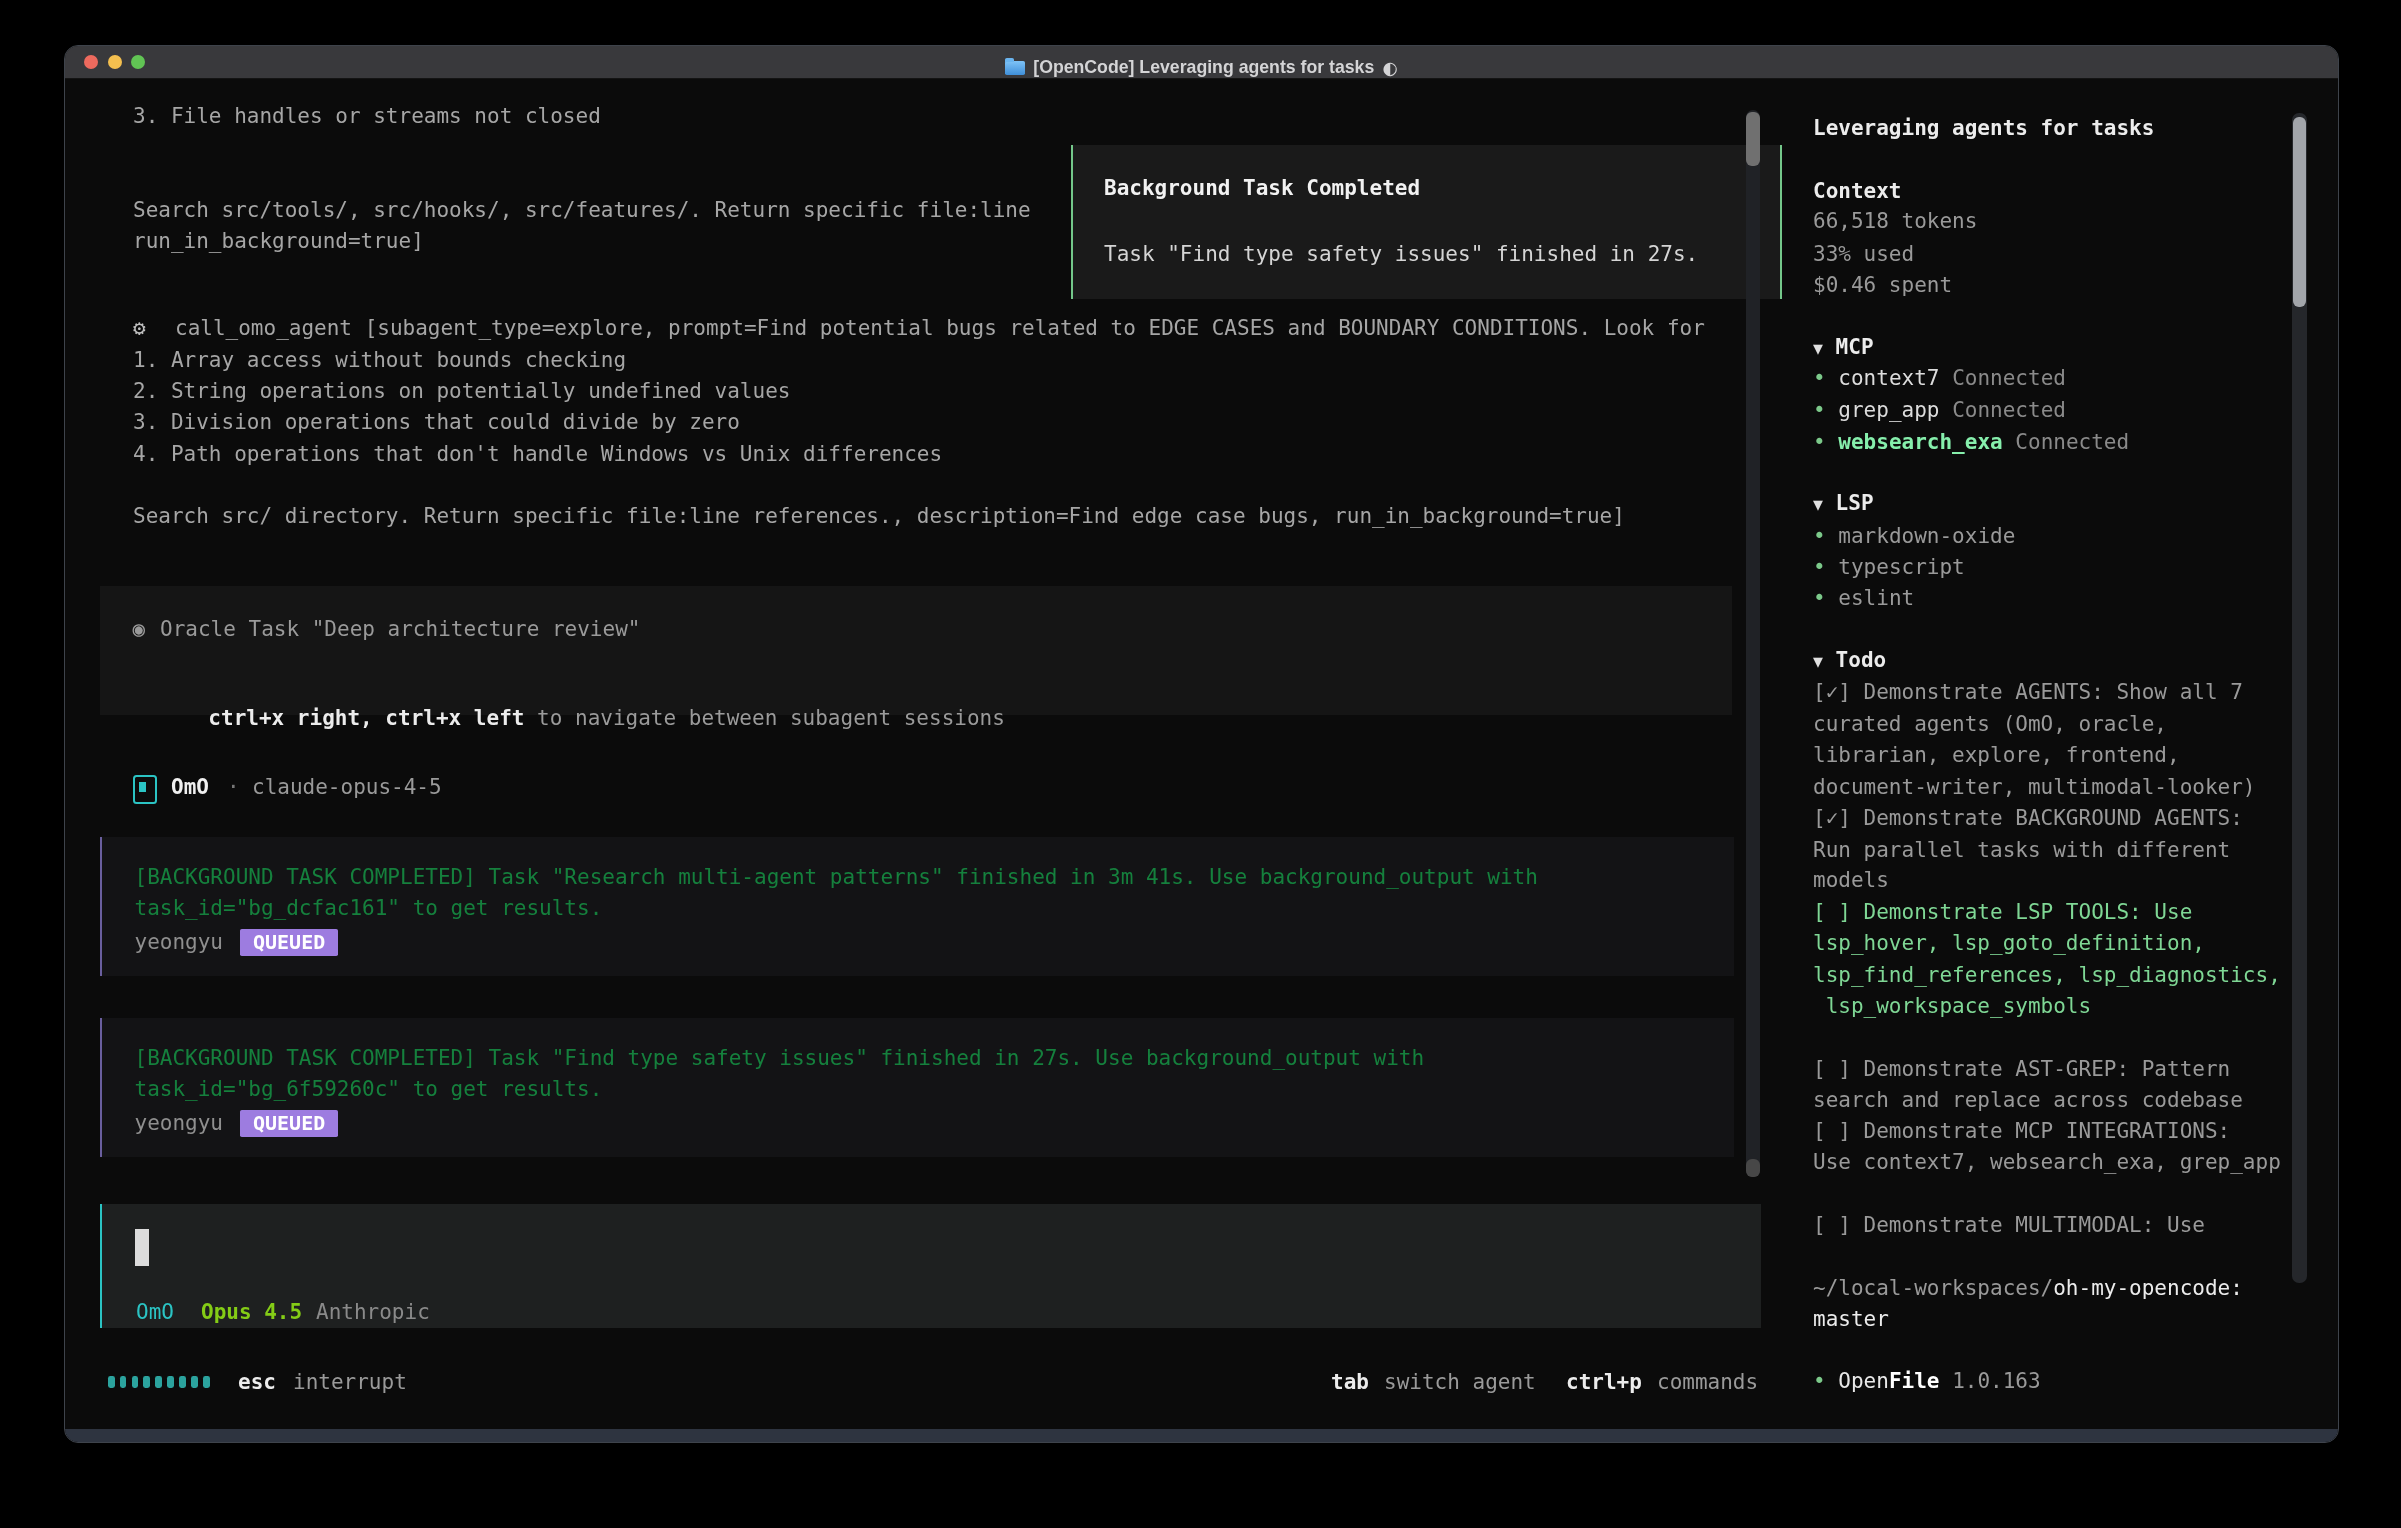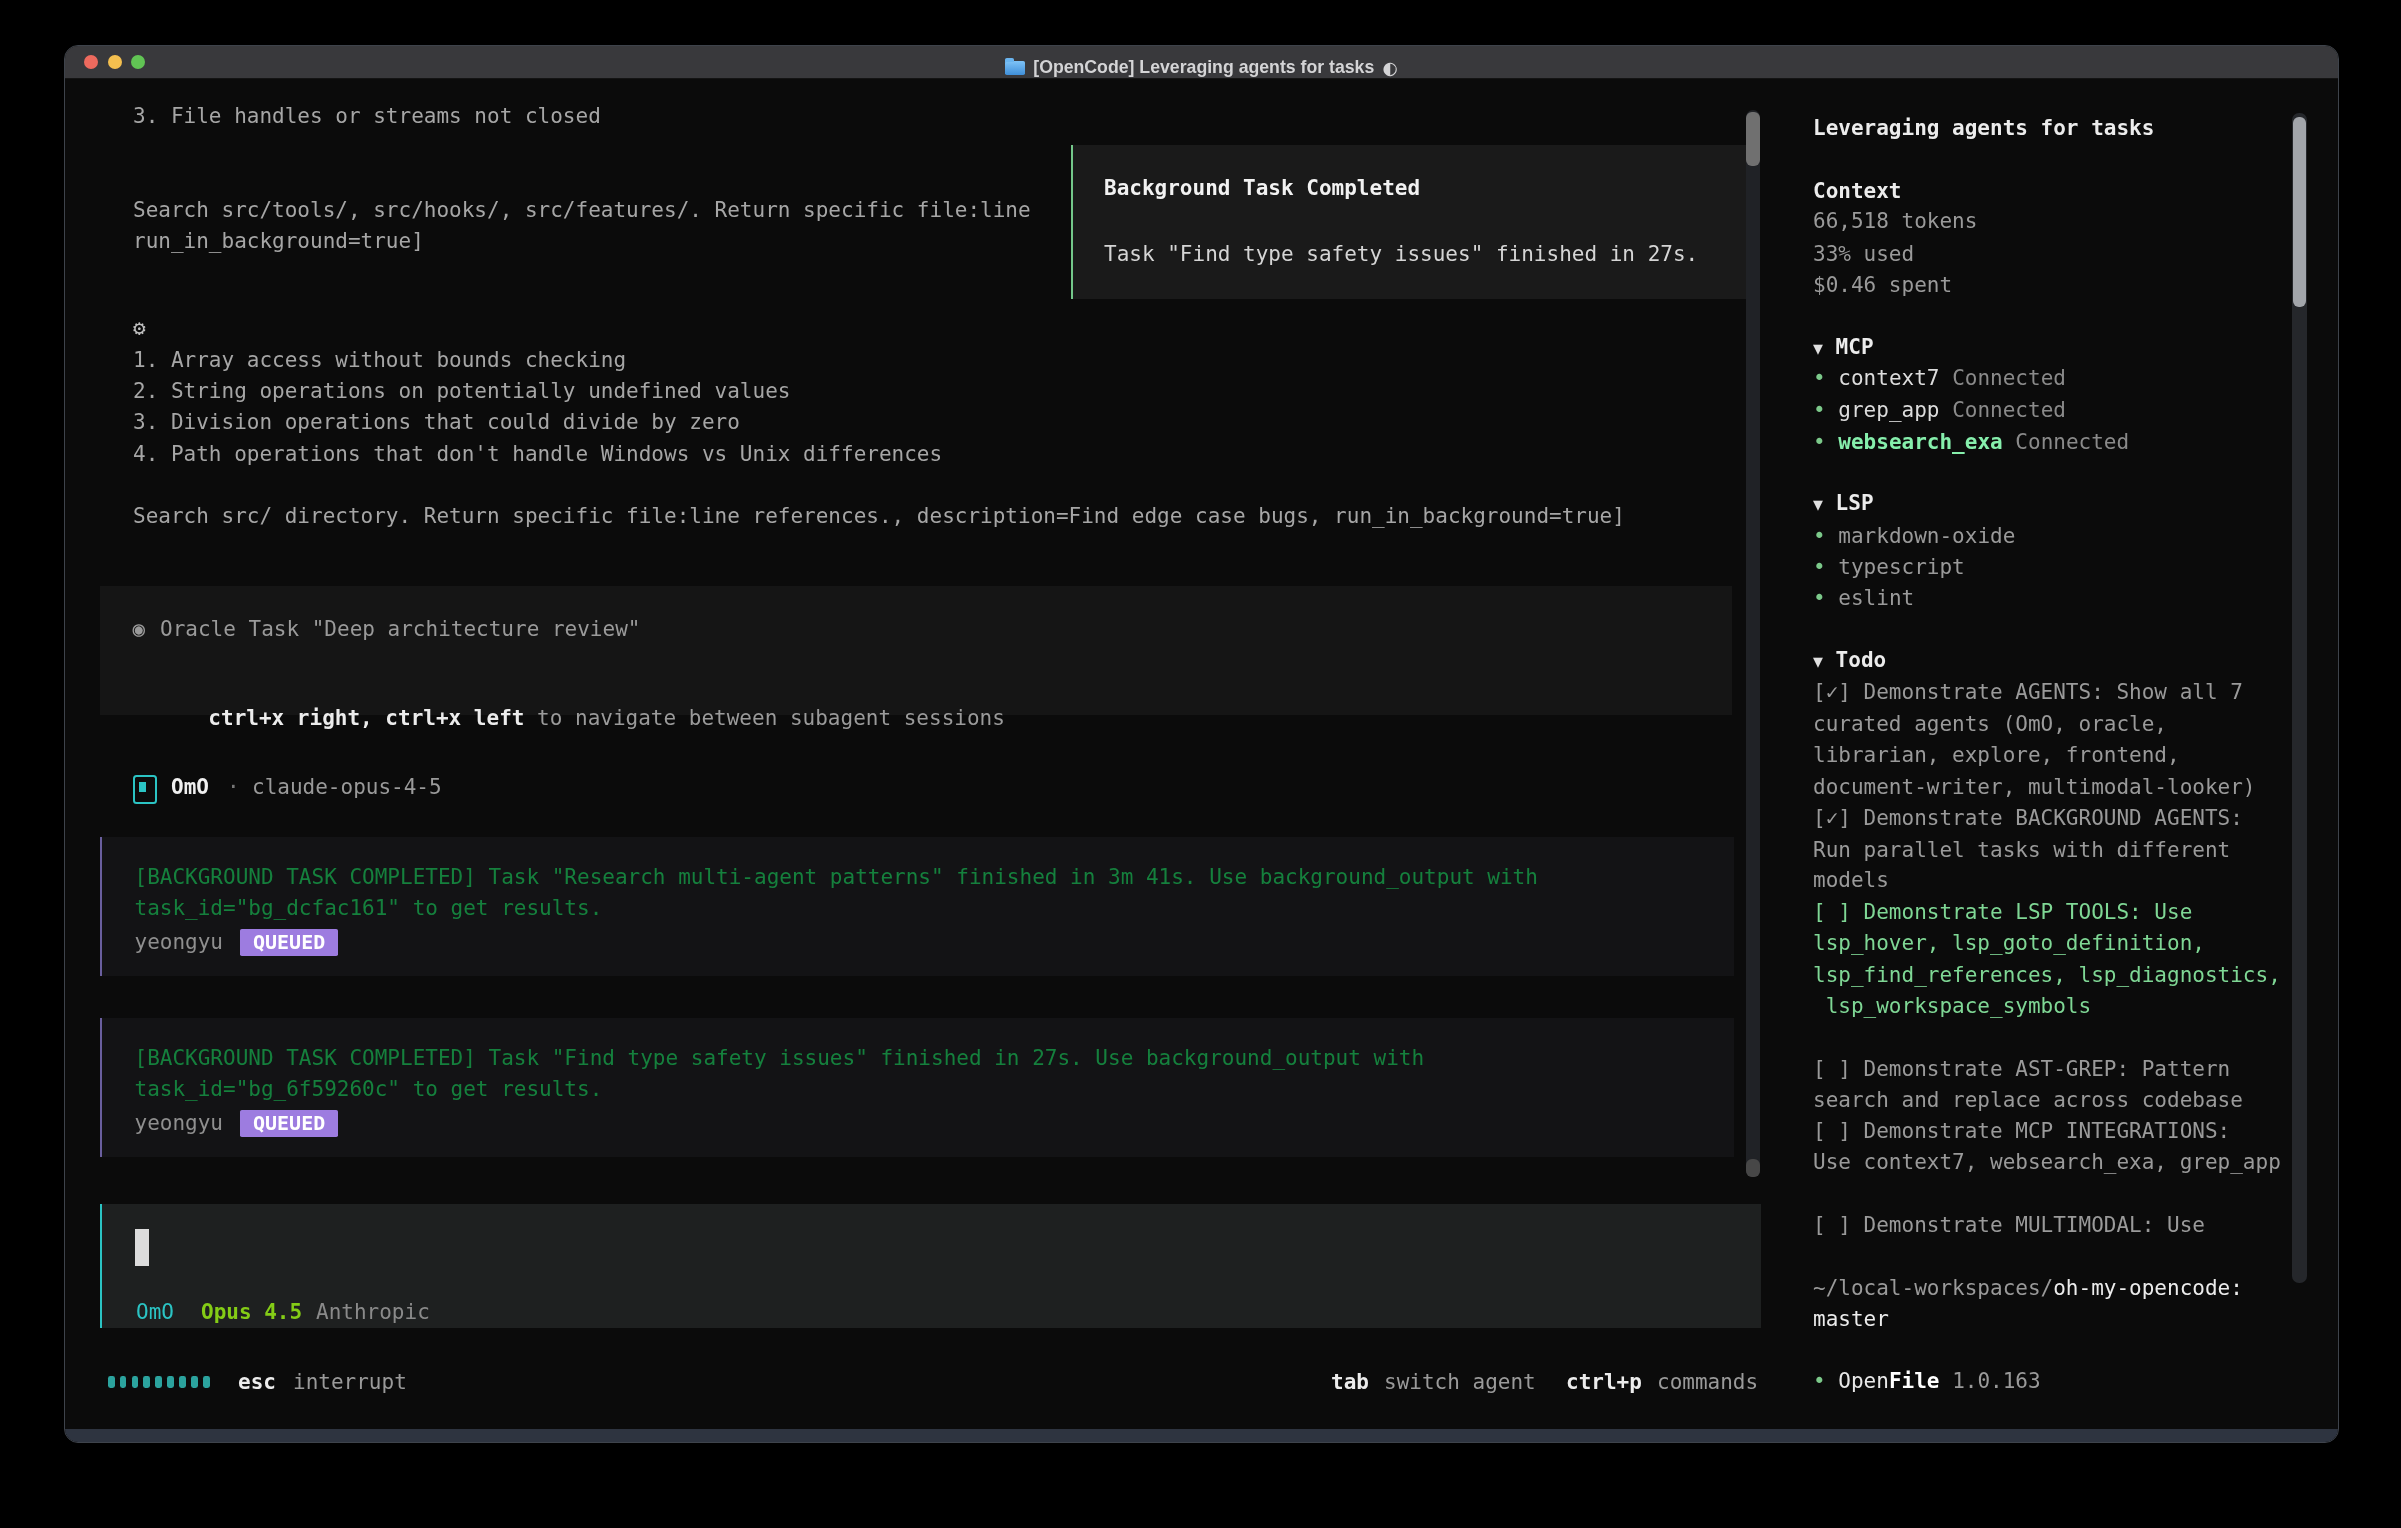--- a/index.html
+++ b/index.html
@@ -52,27 +52,28 @@
   </div>
   <div class="light" style="left:19px;background:#ed6a5e;"></div>
   <div class="light" style="left:43px;background:#f4bf4f;"></div>
   <div class="light" style="left:66px;background:#61c454;"></div>
 
   <div class="mono dim" style="left:68px;top:57px;">3. File handles or streams not closed</div>
   <div class="mono dim" style="left:68px;top:151px;">Search src/tools/, src/hooks/, src/features/. Return specific file:line</div>
   <div class="mono dim" style="left:68px;top:182px;">run_in_background=true]</div>
 
   <div class="mono" style="left:68px;top:269px;color:#c0c0c0;">⚙</div>
+  <div class="mono dim" style="left:110px;top:269px;">call_omo_agent [subagent_type=explore, prompt=Find potential bugs related to EDGE CASES and BOUNDARY CONDITIONS. Look for</div>
   <div class="mono dim" style="left:68px;top:301px;">1. Array access without bounds checking</div>
   <div class="mono dim" style="left:68px;top:332px;">2. String operations on potentially undefined values</div>
   <div class="mono dim" style="left:68px;top:363px;">3. Division operations that could divide by zero</div>
   <div class="mono dim" style="left:68px;top:395px;">4. Path operations that don't handle Windows vs Unix differences</div>
   <div class="mono dim" style="left:68px;top:457px;">Search src/ directory. Return specific file:line references., description=Find edge case bugs, run_in_background=true]</div>
 
-  <div class="box notif" style="left:1006px;top:99px;width:675px;height:154px;">
+  <div class="box notif" style="left:1006px;top:99px;width:675px;height:154px;padding-left:32px;">
     <div class="mono" style="left:31px;top:29.5px;color:#f2f2f2;font-weight:bold;">Background Task Completed</div>
     <div class="mono" style="left:31px;top:96px;color:#d5d5d5;">Task "Find type safety issues" finished in 27s.</div>
   </div>
 
   <div class="box" style="left:35px;top:540px;width:1632px;height:129px;background:#151515;">
     <div class="mono gray" style="left:32.5px;top:30px;">◉</div>
     <div class="mono gray" style="left:60px;top:30px;">Oracle Task "Deep architecture review"</div>
     <div class="mono" style="left:32.5px;top:93px;">
       <span class="wb">ctrl+x right, ctrl+x left</span><span class="gray"> to navigate between subagent sessions</span>
     </div>

